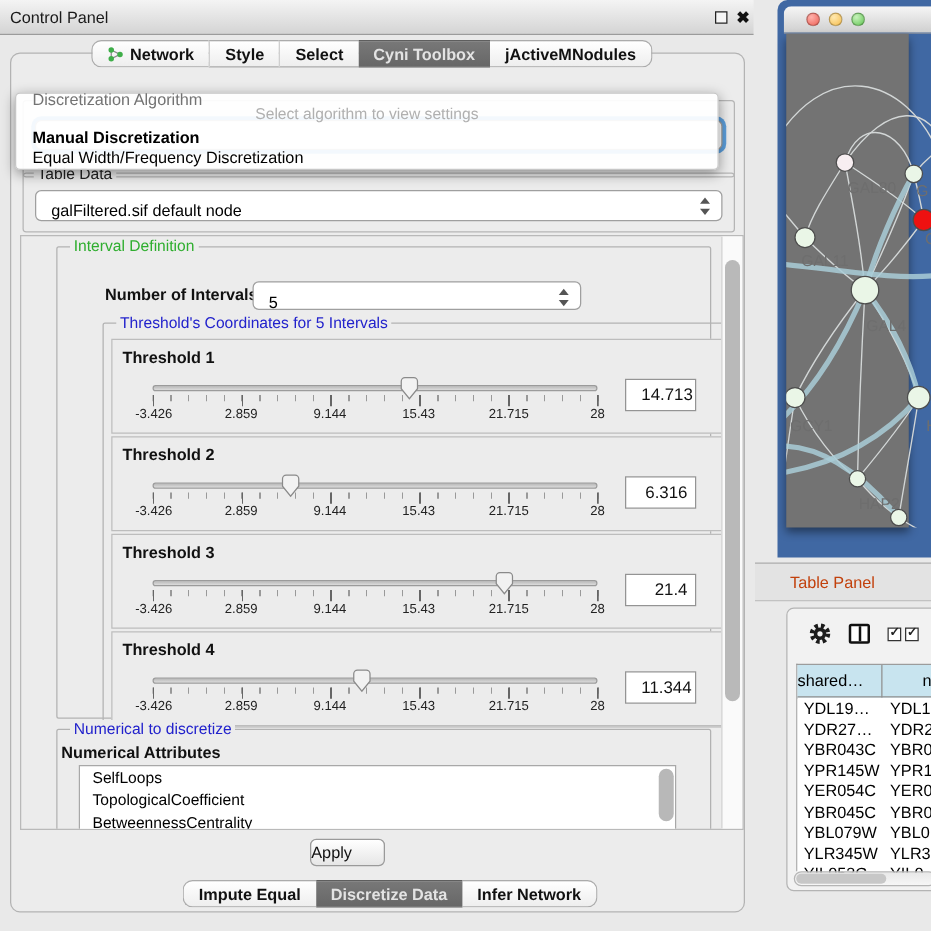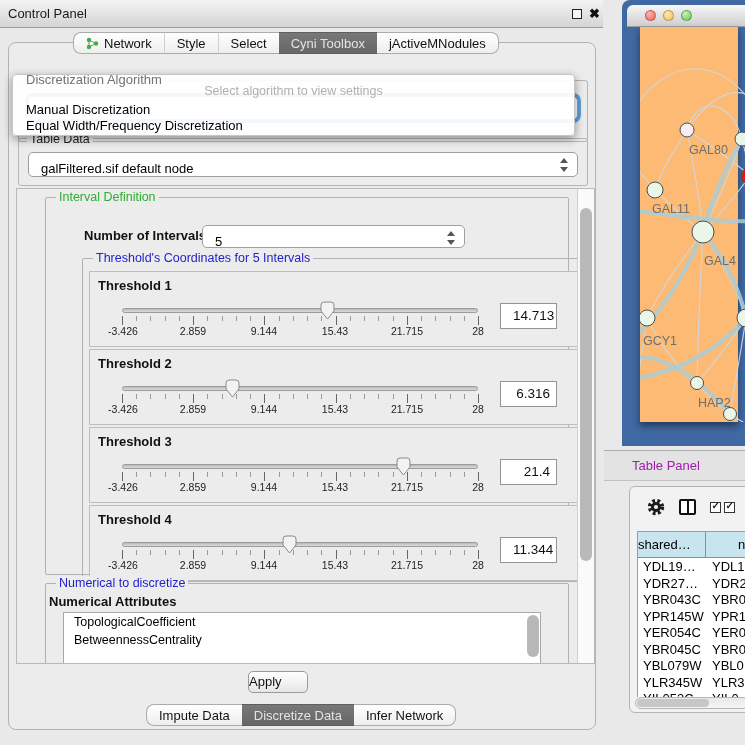--- a/index.html
+++ b/index.html
@@ -18,41 +18,41 @@
 #titlebar .tb-title{position:absolute;left:8px;top:6px;font-size:13px;color:#1a1a1a}
 .float-btn{position:absolute;left:572px;top:9px;width:10px;height:10px;border:1.5px solid #222;background:#f5f5f5}
 .close-btn{position:absolute;left:589px;top:6px;font-size:13px;font-weight:bold;color:#111;line-height:16px}
 
 #main-panel{position:absolute;left:8px;top:42px;width:588px;height:688px;
   background:#ececec;border:1px solid #b3b3b3;border-radius:8px}
 
 
 .tabbar{position:absolute;display:flex;z-index:20}
 .tab{height:22px;line-height:21px;padding:0 12px;background:linear-gradient(#ffffff,#eeeeee);
-  border-top:1px solid #ababab;border-bottom:1px solid #ababab;font-weight:normal;font-size:13px;
+  border-top:1px solid #ababab;border-bottom:1px solid #ababab;font-weight:bold;font-size:13px;
   color:#111;display:flex;align-items:center;gap:5px;white-space:nowrap}
 .tab:first-child{border-left:1px solid #ababab;border-radius:8px 0 0 8px}
 .tab:last-child{border-right:1px solid #ababab;border-radius:0 8px 8px 0}
 .tab.sep{border-left:1px solid #cfcfcf}
 .tab.selected{background:linear-gradient(#787878,#676767);color:#e3e3e3;border-color:#5e5e5e}
 #top-tabs{left:73px;top:32px}
 #bottom-tabs{left:146px;top:704px}
 
 
 #algo-group{position:absolute;left:18px;top:80px;width:570px;height:62px;border:1px solid #b5b5b5;border-radius:3px;z-index:1}
 #algo-combo{position:absolute;left:28px;top:96px;width:550px;height:24px;background:#fff;border:1px solid #9f9f9f;
   border-radius:5px;box-shadow:0 0 0 3px var(--accent_focus);z-index:1}
 #algo-label{position:absolute;left:26px;top:72px;font-size:13px;color:#737373;z-index:32;background:transparent}
 
 
 #popup{position:absolute;left:12px;top:74px;width:563px;height:62px;background:rgba(255,255,255,.93);
   border:1px solid #c6c6c6;border-radius:4px;box-shadow:0 3px 10px rgba(0,0,0,.4);z-index:30}
 #popup .hint{position:absolute;left:0;right:0;top:9px;text-align:center;color:#b0b0b0;font-size:12.5px}
 #popup .opt{position:absolute;left:3px;font-size:13px;color:#000;padding:0 10px}
-#popup .opt.o1{top:27px;font-weight:normal}
+#popup .opt.o1{top:27px;font-weight:bold}
 #popup .opt.o2{top:43px}
 
 
 #tdata-group{position:absolute;left:18px;top:138px;width:570px;height:48px;border:1px solid #b5b5b5;border-radius:3px;z-index:2}
 #tdata-label{position:absolute;left:8px;top:-7px;background:#ececec;padding:0 3px;font-size:12.5px;color:#222}
 .combo{position:absolute;background:#fff;border:1px solid #9f9f9f;border-radius:5px;font-size:13px;color:#000}
 .combo .val{position:absolute;left:12px;top:8px;white-space:nowrap}
 .spinner{position:absolute;right:8px;top:3px;width:10px;height:18px}
 .spinner:before,.spinner:after{content:"";position:absolute;left:1px;border-left:4px solid transparent;border-right:4px solid transparent}
 .spinner:before{top:2px;border-bottom:5px solid #555}
@@ -103,27 +103,27 @@
 
 #right-bg{position:absolute;left:603px;top:0;width:142px;height:745px;background:#e9e9e9}
 #net-window{position:absolute;left:622px;top:0;width:123px;height:446px;background:var(--window_frame_blue);
   border-top-left-radius:8px}
 #net-titlebar{position:absolute;left:5px;top:5px;width:118px;height:22px;background:linear-gradient(#f6f6f6,#cfcfcf);
   border-top-left-radius:6px;border-bottom:1px solid #9f9f9f}
 .light{position:absolute;top:5px;width:11px;height:11px;border-radius:50%;border:1px solid rgba(0,0,0,.25)}
 .light.r{left:18px;background:radial-gradient(circle at 35% 30%,#ffb3ad,var(--traffic_red))}
 .light.y{left:36px;background:radial-gradient(circle at 35% 30%,#ffe9b0,var(--traffic_yellow))}
 .light.g{left:54px;background:radial-gradient(circle at 35% 30%,#c9f3bd,var(--traffic_green))}
-#net-canvas{position:absolute;left:18px;top:27px;width:98px;height:395px;background:#fdba74;
+#net-canvas{position:absolute;left:7px;top:27px;width:98px;height:395px;background:#737373;
   box-shadow:0 4px 7px rgba(0,0,0,.45)}
 #net-svg{width:118px;height:395px;display:block}
 
 #tpanel-bar{position:absolute;left:604px;top:450px;width:141px;height:31px;background:#e3e3e3;
   border-top:1px solid #adadad;border-bottom:1px solid #c2c2c2}
-#tpanel-bar span{position:absolute;left:28px;top:7px;font-size:13px;color:#a21caf}
+#tpanel-bar span{position:absolute;left:28px;top:7px;font-size:13px;color:#c2410c}
 #table-card{position:absolute;left:629px;top:486px;width:130px;height:227px;background:#f2f2f2;
   border:1px solid #b4b4b4;border-radius:6px}
 .gear-wrap{position:absolute;left:17px;top:11px;width:18px;height:18px}
 .cols-icon{position:absolute;left:49px;top:12px;width:17px;height:16px;border:2px solid #111;border-radius:2px;background:#fff}
 .cols-icon:after{content:"";position:absolute;left:5.5px;top:0;width:2px;height:12px;background:#111}
 .chk{position:absolute;top:15px;width:11px;height:11px;border:1.5px solid #333;background:#fff}
 .chk:after{content:"✓";position:absolute;left:0.5px;top:-3.5px;font-size:10px;font-weight:bold;color:#222}
 .chk.c1{left:80px}.chk.c2{left:94px}
 #grid{position:absolute;left:7px;top:44px;width:116px;height:166px;background:#fff;border:1px solid #9c9c9c;border-bottom:none}
 #grid-head{position:absolute;left:0;top:0;width:200px;height:26px;background:var(--table_header_blue);
@@ -274,36 +274,37 @@
           <span class="tick-label tk5">28</span>
           <div class="valbox">11.344</div>
         </div>
       </div>
     </div>
 
     <div id="attr-group" class="group">
       <span class="group-title">Numerical to discretize</span>
       <span id="attr-sub">Numerical Attributes</span>
       <div id="attr-list">
+        <div class="item">SelfLoops</div>
         <div class="item">TopologicalCoefficient</div>
         <div class="item">BetweennessCentrality</div>
         <div id="attr-scroll"></div>
       </div>
     </div>
 
     <div id="vscroll">
       <div class="vthumb"></div>
     </div>
   </div>
 
   <div id="apply-btn">Apply</div>
 
   <div id="bottom-tabs" class="tabbar">
     <div class="tab">
-        <span>Impute Data</span>
+        <span>Impute Equal</span>
       </div>
     <div class="tab selected">
         <span>Discretize Data</span>
       </div>
     <div class="tab">
         <span>Infer Network</span>
       </div>
   </div>
 
   <div id="right-bg"></div>

